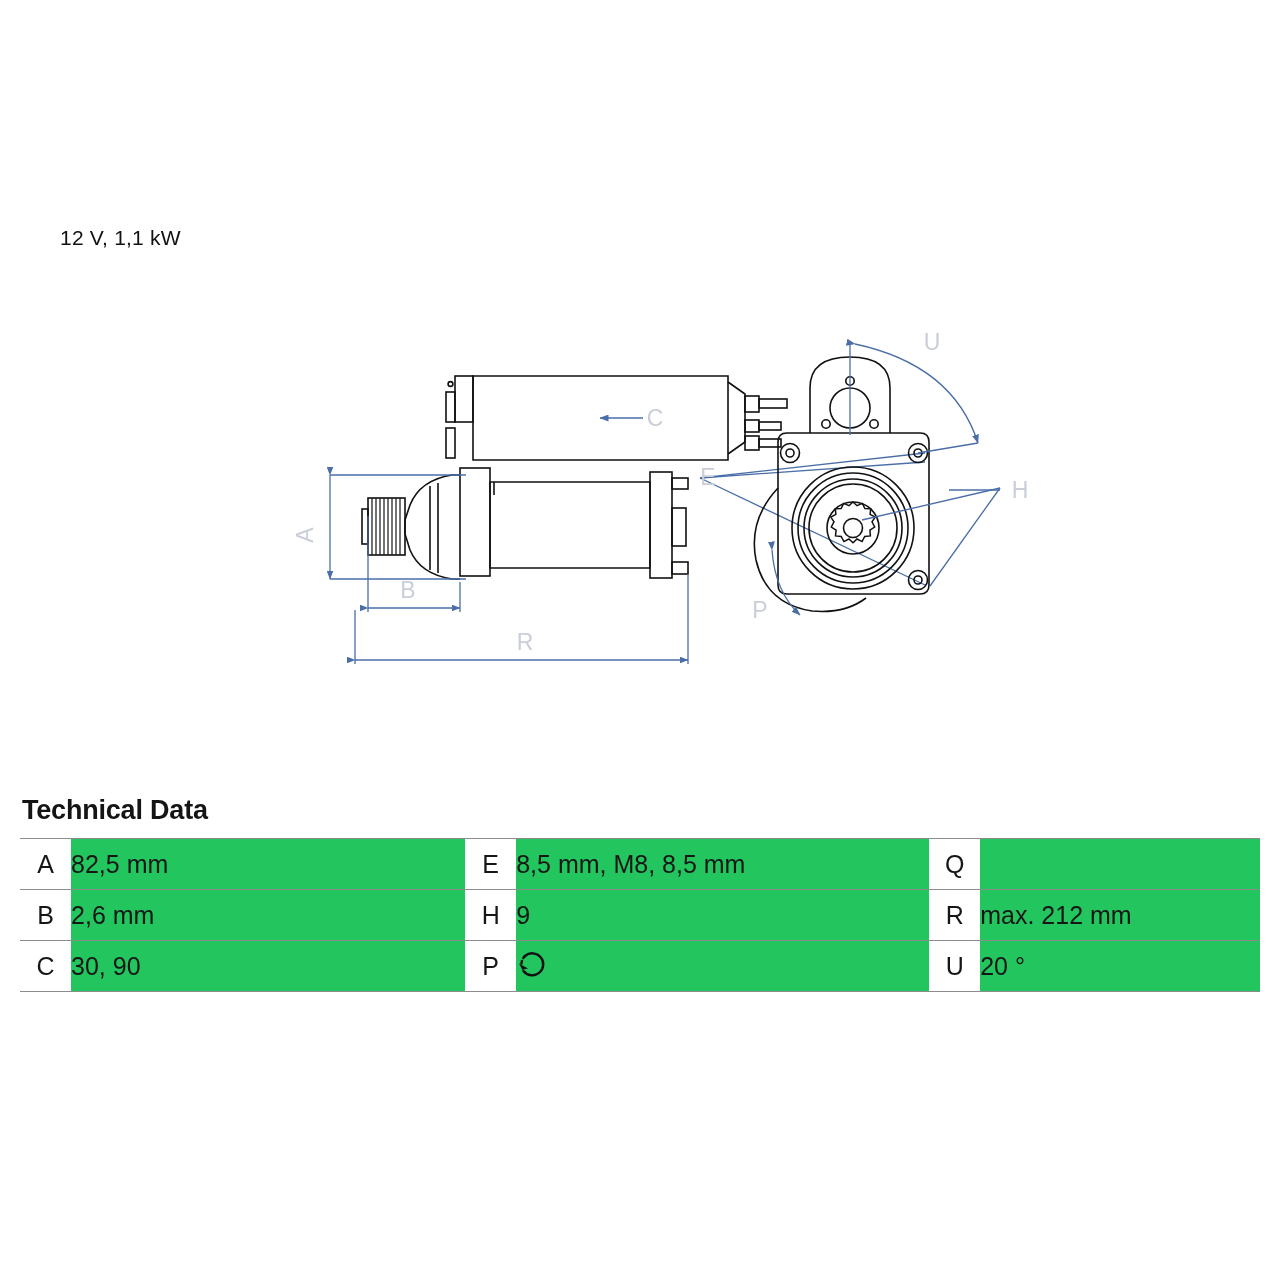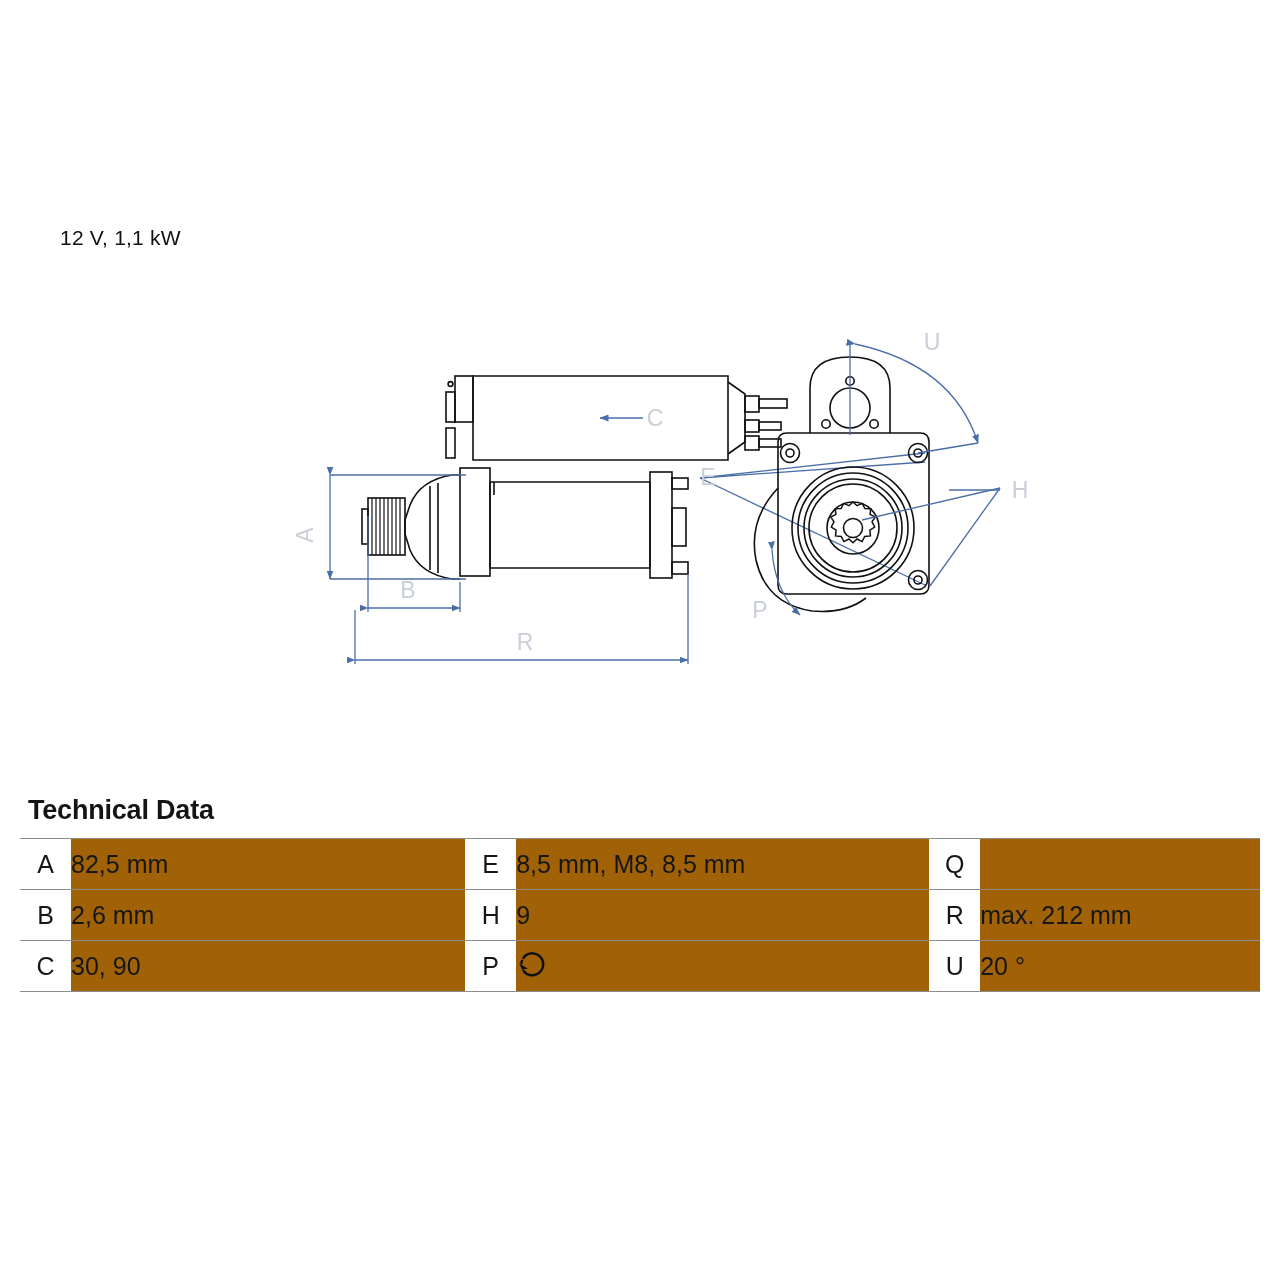--- a/index.html
+++ b/index.html
@@ -47,21 +47,21 @@
   #tech-section {
     position: absolute;
     left: 20px;
     top: 795px;
     width: 1240px;
   }
   #tech-heading {
     font-size: 27px;
     font-weight: bold;
     color: #141414;
-    margin: 0 0 12px 8px;
+    margin: 0 0 12px 2px;
     letter-spacing: -0.2px;
   }
 
   table.tech-table {
     border-collapse: collapse;
     width: 1240px;
     table-layout: fixed;
   }
   table.tech-table tr {
     height: 51px;
@@ -78,21 +78,21 @@
   }
   table.tech-table tr:not(:last-child) td {
     border-bottom: none;
   }
   td.key-cell {
     background: #ffffff;
     text-align: center;
     width: 46px;
   }
   td.val-cell {
-    background: #a16207;
+    background: #22c55e;
     padding-left: 13px;
     overflow: hidden;
     white-space: nowrap;
   }
   td.key-cell-c1 { width: 46px; }
   td.val-cell-c1 { width: 355px; }
   td.key-cell-c2 { width: 46px; }
   td.val-cell-c2 { width: 372px; }
   td.key-cell-c3 { width: 46px; }
   td.val-cell-c3 { width: 252px; }

